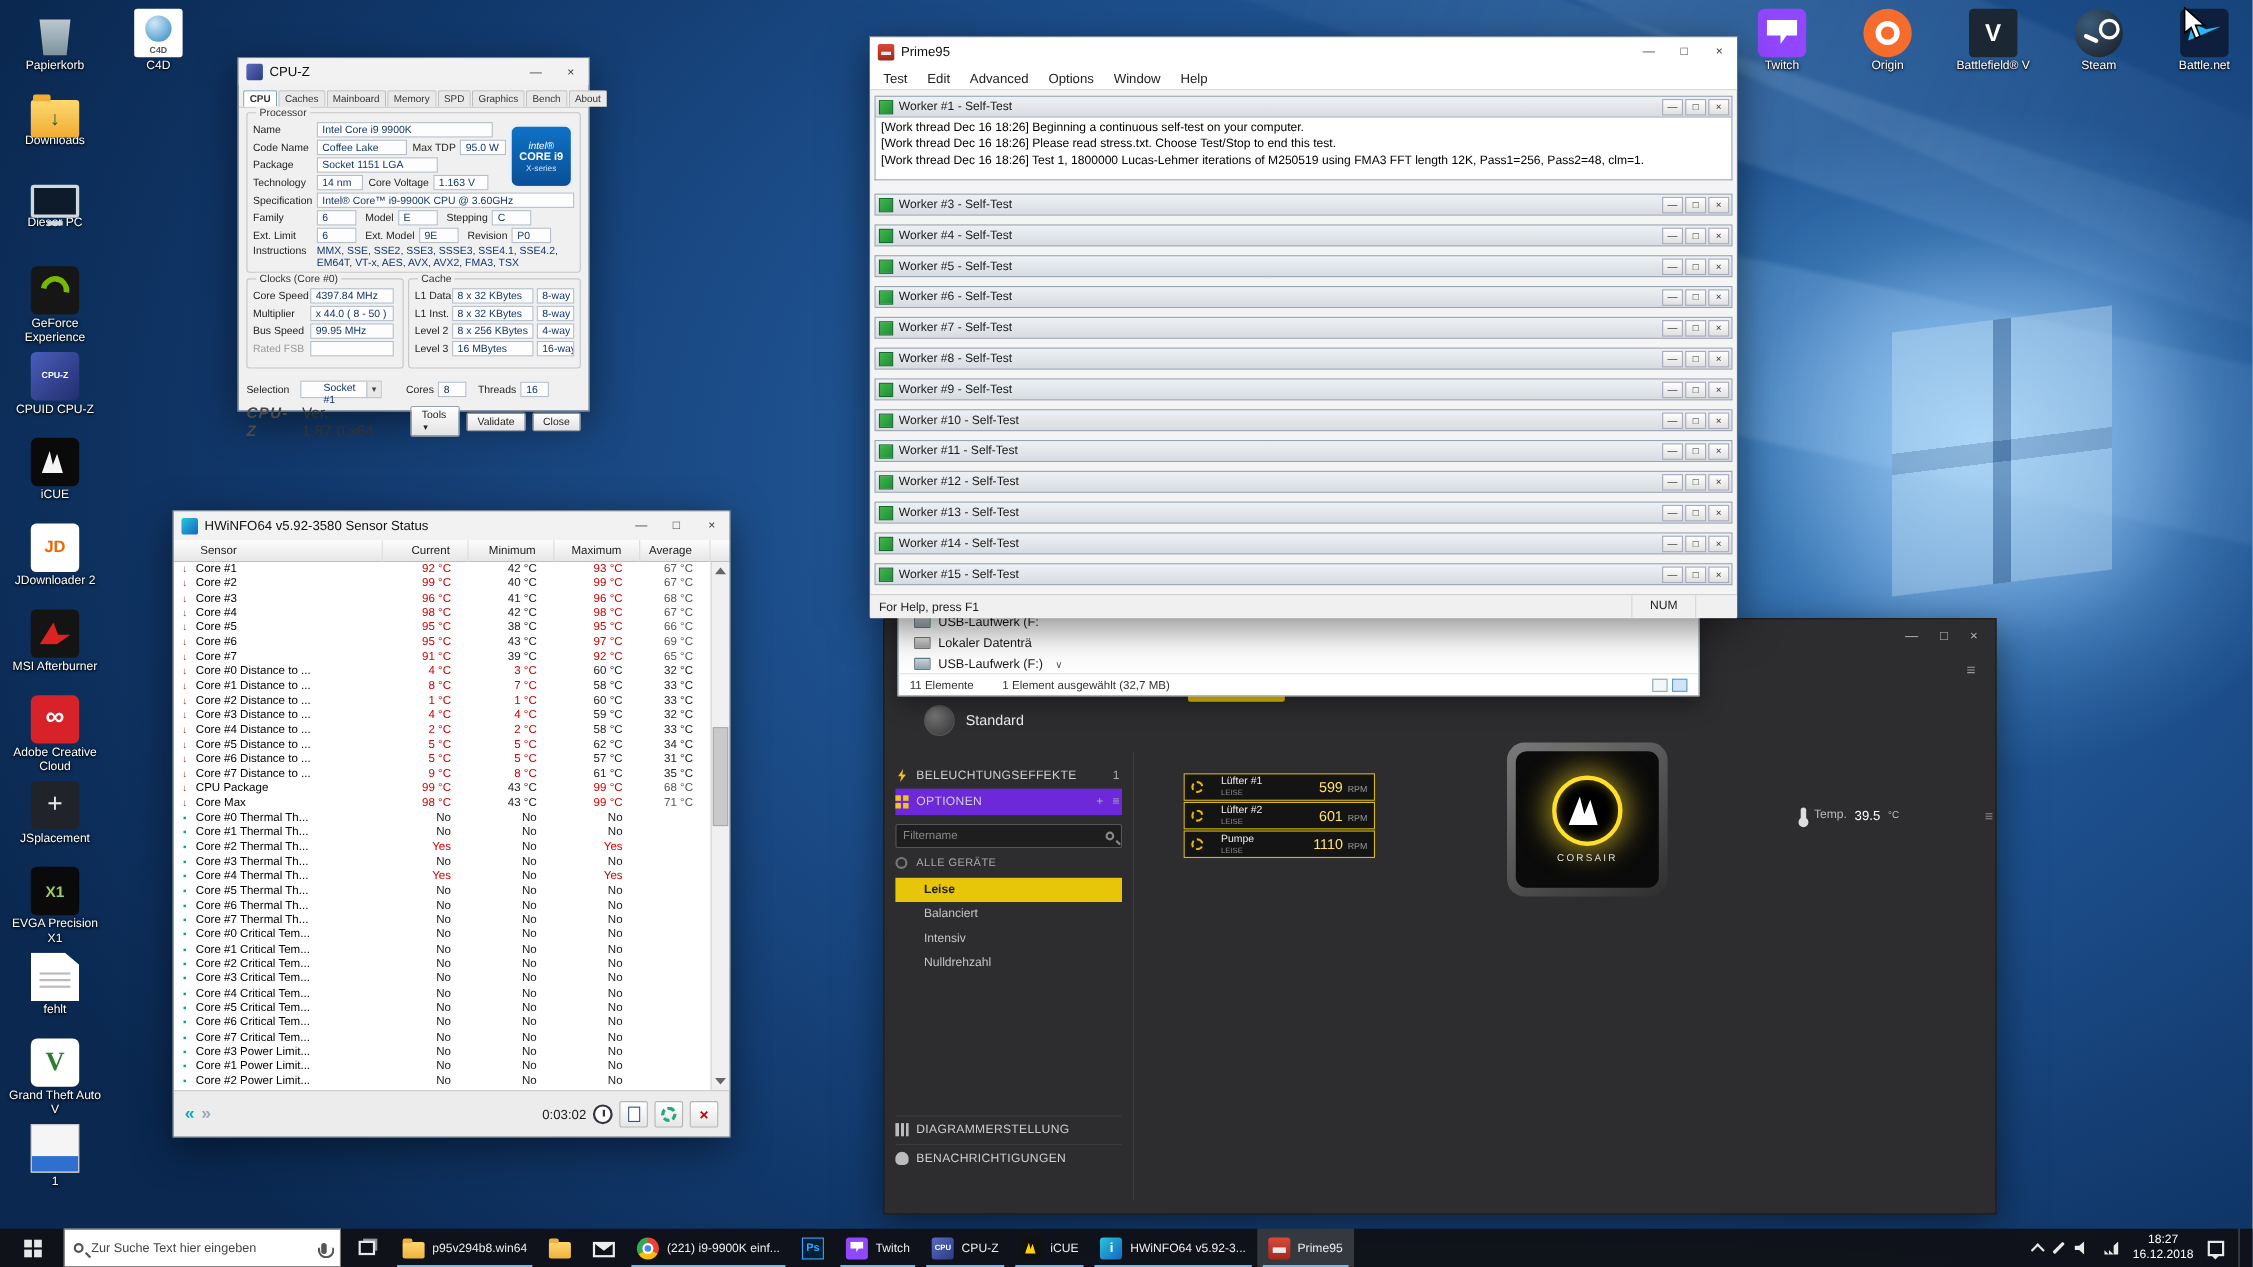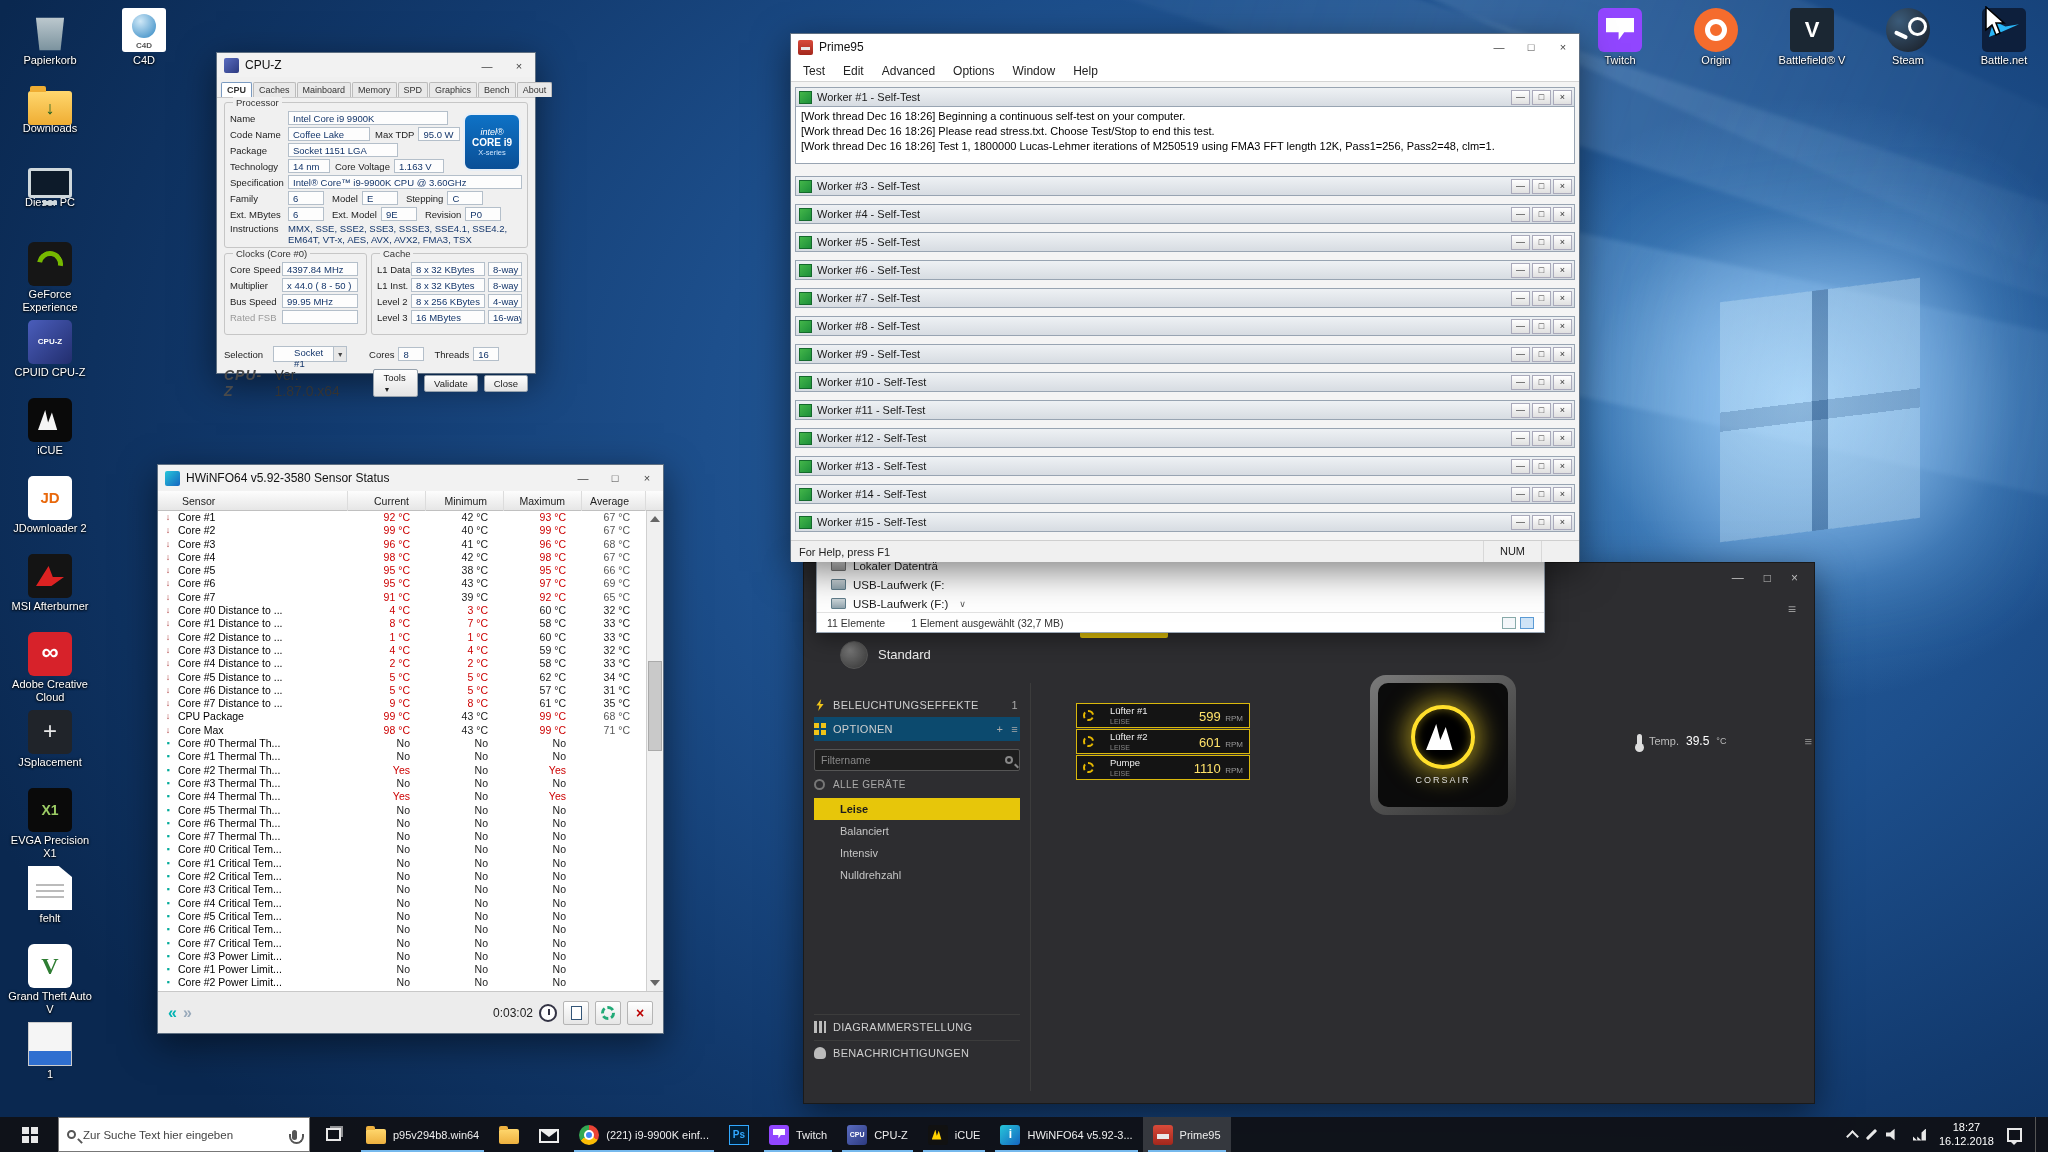--- a/index.html
+++ b/index.html
@@ -160,21 +160,21 @@
 
 .icue{left:803px;top:562px;width:1012px;height:542px;background:#2d2d30;border:1px solid #1a1a1a;color:#ddd}
 .icue-caption{position:absolute;top:8px;right:16px;display:flex;gap:20px;color:#bbb;font-size:12px}
 .icue-burger{position:absolute;top:38px;right:18px;color:#999;font-size:14px}
 .icue-avatar{position:absolute;left:36px;top:78px;width:28px;height:28px;border-radius:50%;background:radial-gradient(circle at 35% 30%,#777,#333);border:1px solid #555}
 .icue-profile{position:absolute;left:74px;top:84px;font-size:13px;color:#eee}
 .icue-profile-btn{position:absolute;left:276px;top:56px;background:#e7c60a;color:#222;font-size:10px;font-weight:bold;padding:4px 12px;border-radius:2px;white-space:nowrap}
 .icue-sideline{position:absolute;left:226px;top:120px;bottom:12px;width:1px;background:#3c3c3c}
 .icue-sidebar{position:absolute;left:10px;top:130px;width:206px}
 .icue-sec{display:flex;align-items:center;gap:7px;height:24px;font-size:11px;color:#cfcfcf;letter-spacing:.3px}
-.icue-sec.active{background:#0c4a6e}
+.icue-sec.active{background:#6d28d9}
 .icue-sec-t{flex:1;white-space:nowrap;overflow:hidden}
 .icue-sec-r{color:#aaa;font-size:11px;display:flex;gap:8px;padding-right:2px}
 .sic{width:12px;height:12px;flex:none}
 .sic-bolt{background:#f0c419;clip-path:polygon(60% 0,20% 55%,45% 55%,35% 100%,80% 42%,52% 42%)}
 .sic-grid{width:5px;height:5px;background:#f0c419;box-shadow:7px 0 #f0c419,0 7px #f0c419,7px 7px #f0c419;margin:0 7px 7px 0}
 .sic-chart{background:linear-gradient(90deg,#bbb 0 3px,transparent 3px 5px,#bbb 5px 8px,transparent 8px 10px,#bbb 10px 13px)}
 .sic-bell{background:#bbb;border-radius:50% 50% 4px 4px}
 .icue-search{margin-top:8px;height:22px;background:#1e1e1e;border:1px solid #555;border-radius:2px;display:flex;align-items:center;padding:0 6px}
 .icue-search-ph{flex:1;font-size:10.5px;color:#888}
 .mag{width:8px;height:8px;border:2px solid #888;border-radius:50%;position:relative}
@@ -483,26 +483,26 @@
       <span class="thermo"></span>
       <span class="t-lab">Temp.</span>
       <span class="t-val">39.5</span>
       <span class="t-unit">°C</span>
       <span class="t-burger">≡</span>
     </div>
   </div>
 
   <div class="explorer">
     <div class="exp-row">
+      <span class="exp-ico usb"></span>
+      <span>USB-Laufwerk (F:</span>
+    </div>
+    <div class="exp-row">
       <span class="exp-ico disk"></span>
       <span>Lokaler Datenträ</span>
-    </div>
-    <div class="exp-row">
-      <span class="exp-ico usb"></span>
-      <span>USB-Laufwerk (F:</span>
     </div>
     <div class="exp-row">
       <span class="exp-ico usb"></span>
       <span>USB-Laufwerk (F:)</span>
       <span class="exp-chev">∨</span>
     </div>
     <div class="exp-status">
       <span>11 Elemente</span>
       <span>1 Element ausgewählt (32,7 MB)</span>
       <span class="exp-views">
@@ -742,21 +742,21 @@
           </div>
         <div class="fr">
           <span class="lbl" style="width:58px">Family</span>
             <span class="fld" style="width:36px">6</span>
           <span class="lbl" style="margin-left:8px">Model</span>
             <span class="fld" style="width:36px">E</span>
           <span class="lbl" style="margin-left:8px">Stepping</span>
             <span class="fld" style="width:36px">C</span>
         </div>
         <div class="fr">
-          <span class="lbl" style="width:58px">Ext. MBytes</span>
+          <span class="lbl" style="width:58px">Ext. Limit</span>
             <span class="fld" style="width:36px">6</span>
           <span class="lbl" style="margin-left:8px">Ext. Model</span>
             <span class="fld" style="width:36px">9E</span>
           <span class="lbl" style="margin-left:8px">Revision</span>
             <span class="fld" style="width:36px">P0</span>
         </div>
         <div class="fr" style="align-items:flex-start">
           <span class="lbl" style="width:58px">Instructions</span>
           <span class="instr">MMX, SSE, SSE2, SSE3, SSSE3, SSE4.1, SSE4.2, EM64T, VT-x, AES, AVX, AVX2, FMA3, TSX</span>
         </div>

